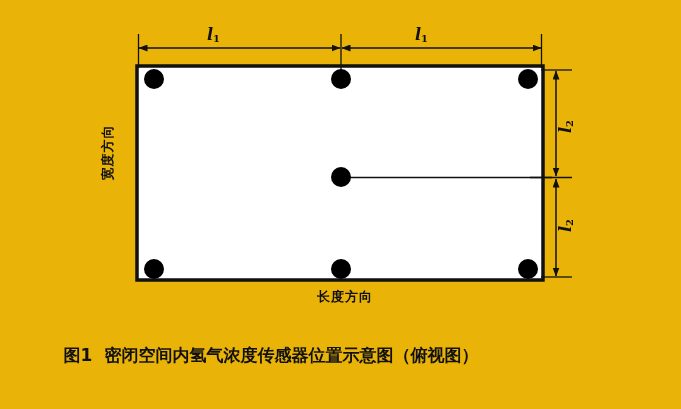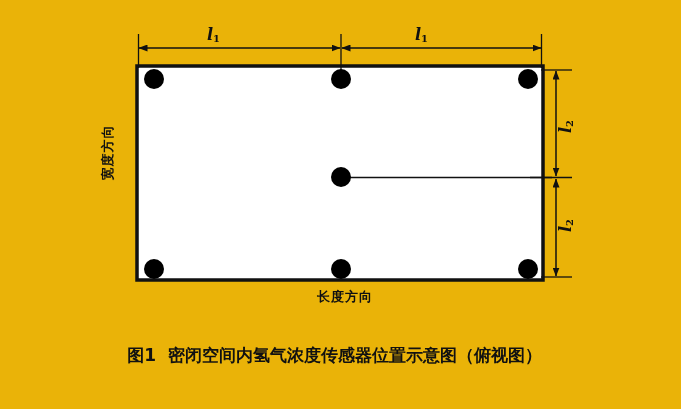--- a/index.html
+++ b/index.html
@@ -77,21 +77,21 @@
     left: 297px;
     top: 290px;
     letter-spacing: 1px;
     margin-left: 20px;
   }
   #figure-caption {
     position: absolute;
     left: 0;
     top: 345px;
     width: 542px;
-    text-align: right;
+    text-align: center;
     font-family: "DejaVu Sans", "Liberation Sans", sans-serif;
     font-weight: 700;
     font-size: 17px;
     color: #111111;
     white-space: nowrap;
     line-height: 1.2;
   }
   #figure-caption .cap-num { margin-right: 12px; }
 </style>
 </head>

